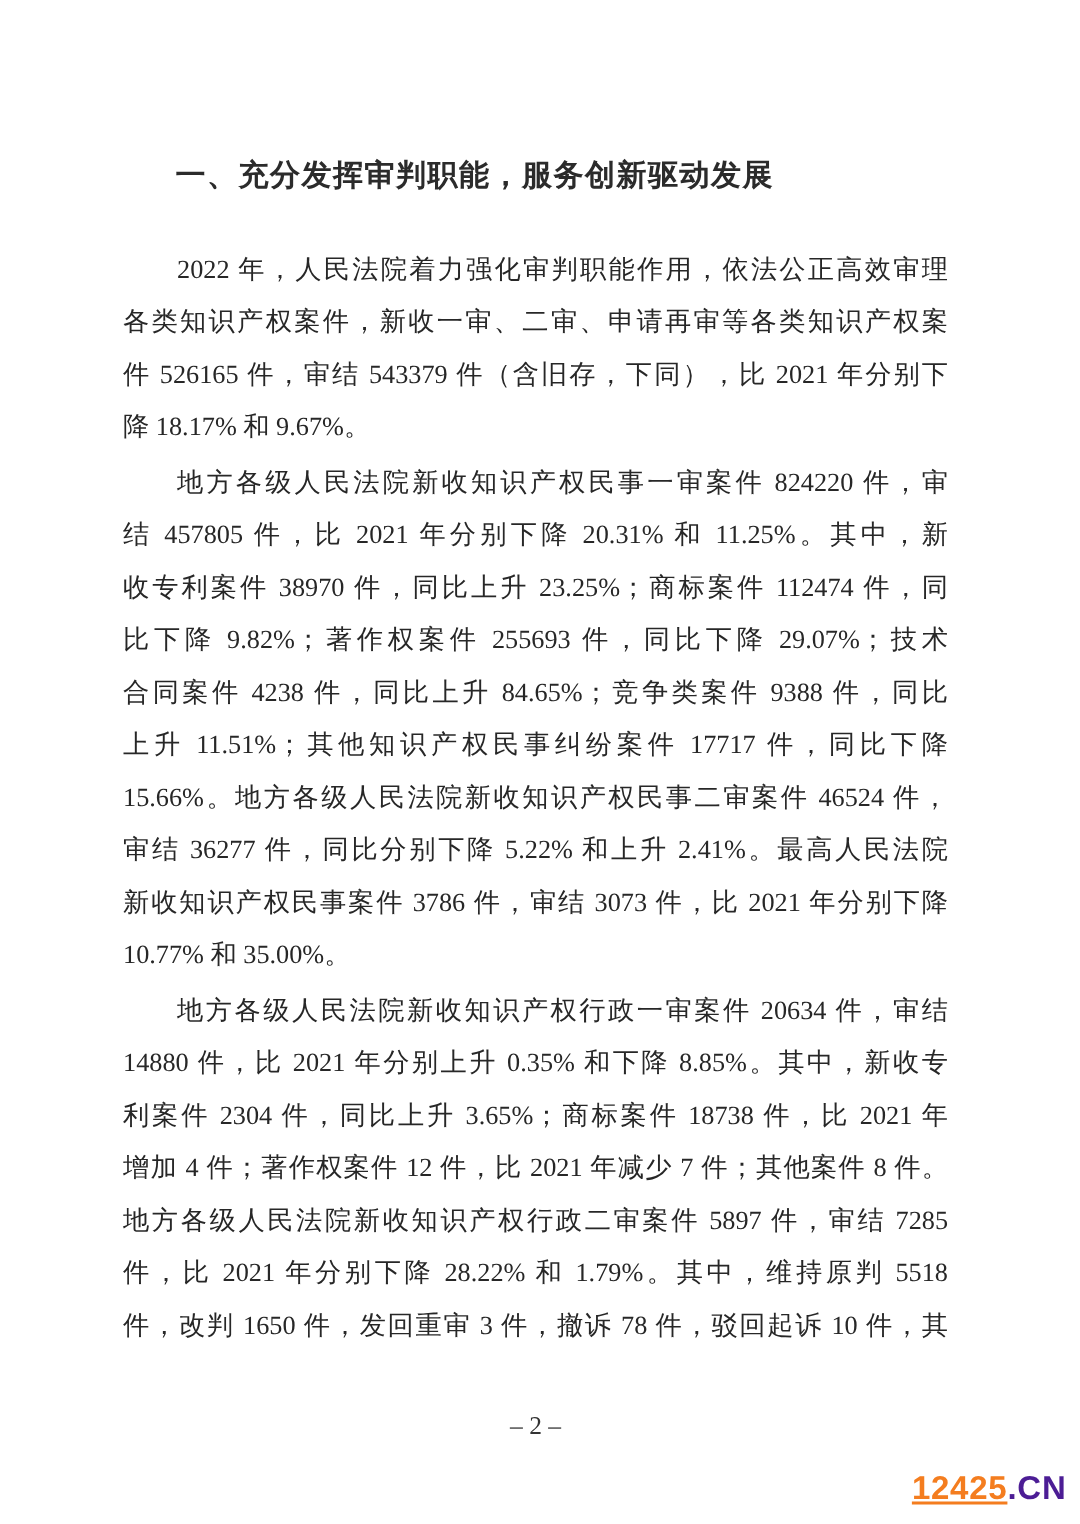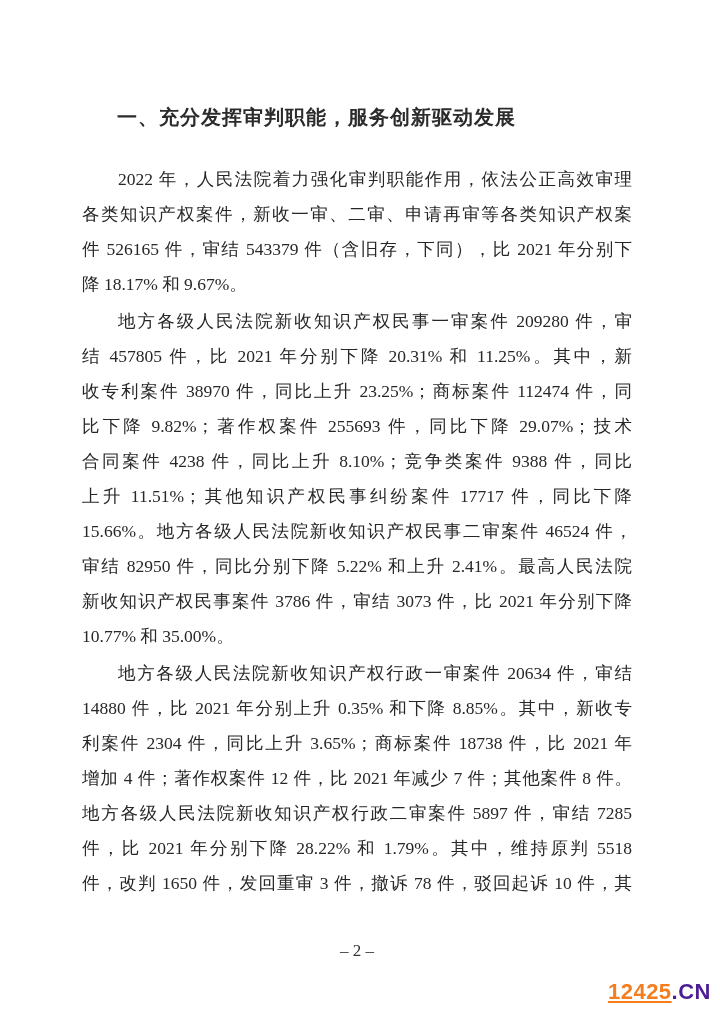--- a/index.html
+++ b/index.html
@@ -75,28 +75,28 @@
   <h1 class="heading">一、充分发挥审判职能，服务创新驱动发展</h1>
 
   <div class="body-text">
     <div class="paragraph">
         <div class="line first">2022 年，人民法院着力强化审判职能作用，依法公正高效审理</div>
         <div class="line">各类知识产权案件，新收一审、二审、申请再审等各类知识产权案</div>
         <div class="line">件 526165 件，审结 543379 件（含旧存，下同），比 2021 年分别下</div>
         <div class="line last">降 18.17% 和 9.67%。</div>
       </div>
     <div class="paragraph">
-        <div class="line first">地方各级人民法院新收知识产权民事一审案件 209280 件，审</div>
+        <div class="line first">地方各级人民法院新收知识产权民事一审案件 824220 件，审</div>
         <div class="line">结 457805 件，比 2021 年分别下降 20.31% 和 11.25%。其中，新</div>
         <div class="line">收专利案件 38970 件，同比上升 23.25%；商标案件 112474 件，同</div>
         <div class="line">比下降 9.82%；著作权案件 255693 件，同比下降 29.07%；技术</div>
-        <div class="line">合同案件 4238 件，同比上升 8.10%；竞争类案件 9388 件，同比</div>
+        <div class="line">合同案件 4238 件，同比上升 84.65%；竞争类案件 9388 件，同比</div>
         <div class="line">上升 11.51%；其他知识产权民事纠纷案件 17717 件，同比下降</div>
         <div class="line">15.66%。地方各级人民法院新收知识产权民事二审案件 46524 件，</div>
-        <div class="line">审结 82950 件，同比分别下降 5.22% 和上升 2.41%。最高人民法院</div>
+        <div class="line">审结 36277 件，同比分别下降 5.22% 和上升 2.41%。最高人民法院</div>
         <div class="line">新收知识产权民事案件 3786 件，审结 3073 件，比 2021 年分别下降</div>
         <div class="line last">10.77% 和 35.00%。</div>
       </div>
     <div class="paragraph continues">
         <div class="line first">地方各级人民法院新收知识产权行政一审案件 20634 件，审结</div>
         <div class="line">14880 件，比 2021 年分别上升 0.35% 和下降 8.85%。其中，新收专</div>
         <div class="line">利案件 2304 件，同比上升 3.65%；商标案件 18738 件，比 2021 年</div>
         <div class="line">增加 4 件；著作权案件 12 件，比 2021 年减少 7 件；其他案件 8 件。</div>
         <div class="line">地方各级人民法院新收知识产权行政二审案件 5897 件，审结 7285</div>
         <div class="line">件，比 2021 年分别下降 28.22% 和 1.79%。其中，维持原判 5518</div>

